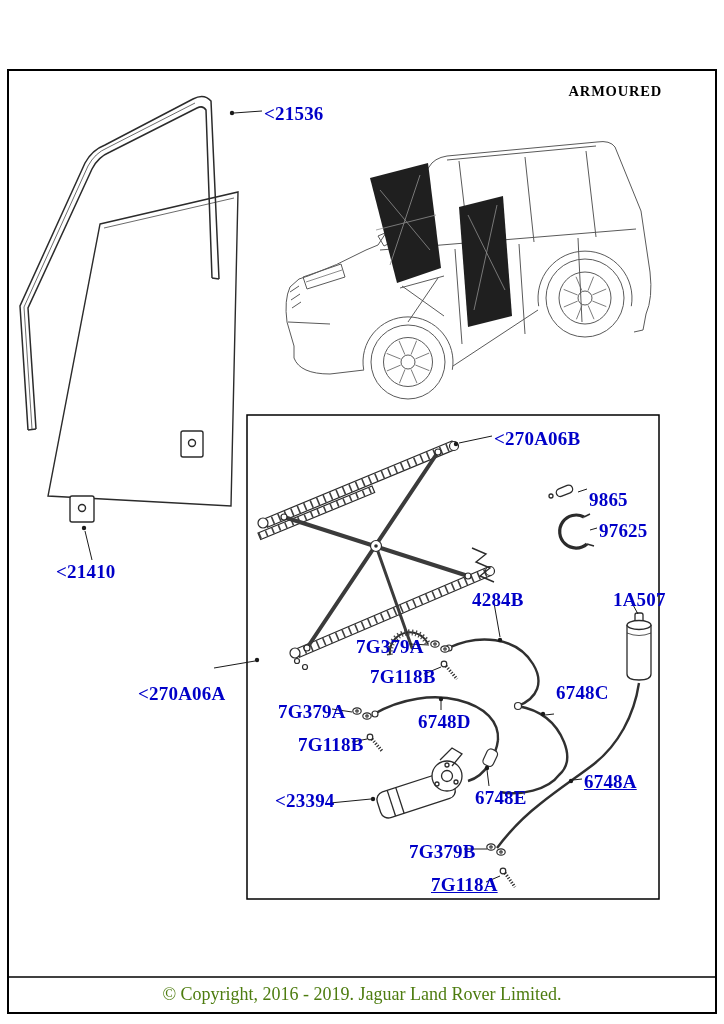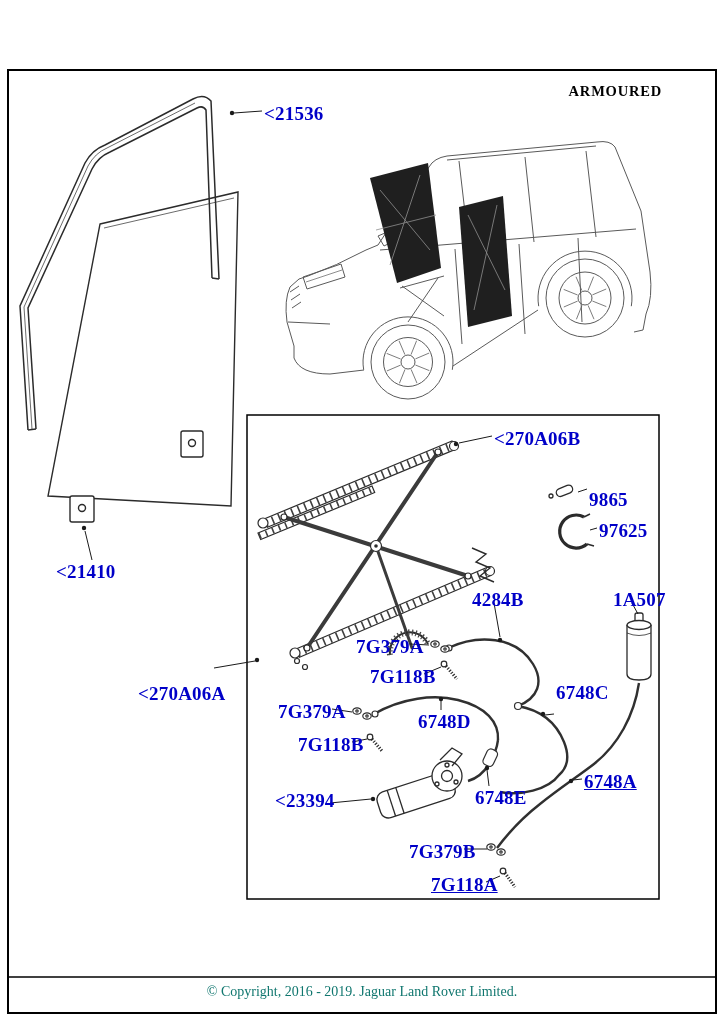--- a/index.html
+++ b/index.html
@@ -14,21 +14,21 @@
   }
   .callout.link{cursor:pointer;}
   .armoured{
     position:absolute;color:#000;font-weight:bold;font-size:14.5px;
     letter-spacing:.8px;line-height:1;
   }
   .docinfo{
     position:absolute;font-size:12.5px;line-height:18px;text-align:center;color:#000;
   }
   .copyright{
-    position:absolute;left:0;width:100%;text-align:center;font-size:14px;color:#0f766e;
+    position:absolute;left:0;width:100%;text-align:center;font-size:18px;color:#4d7c0f;
   }
 </style>
 </head>
 <body>
 
 <div class="page">
 
 <svg width="724" height="1024" viewBox="0 0 724 1024">
 
   <g stroke="#000" fill="none">

